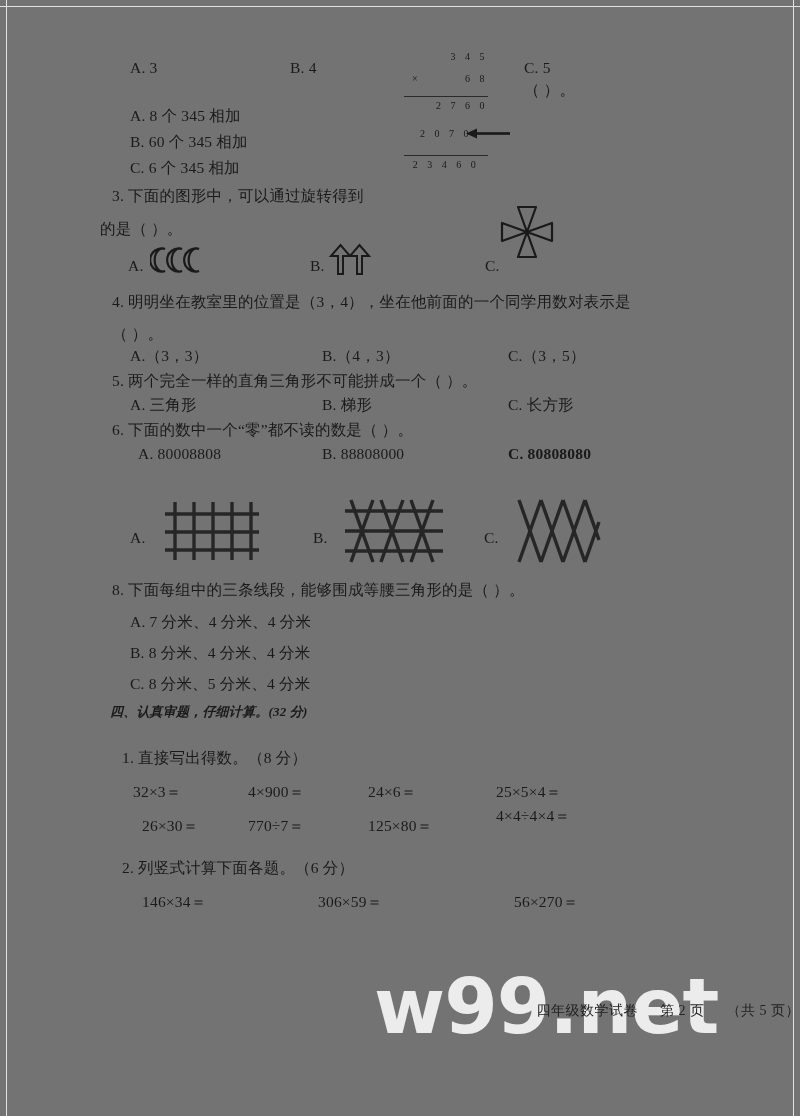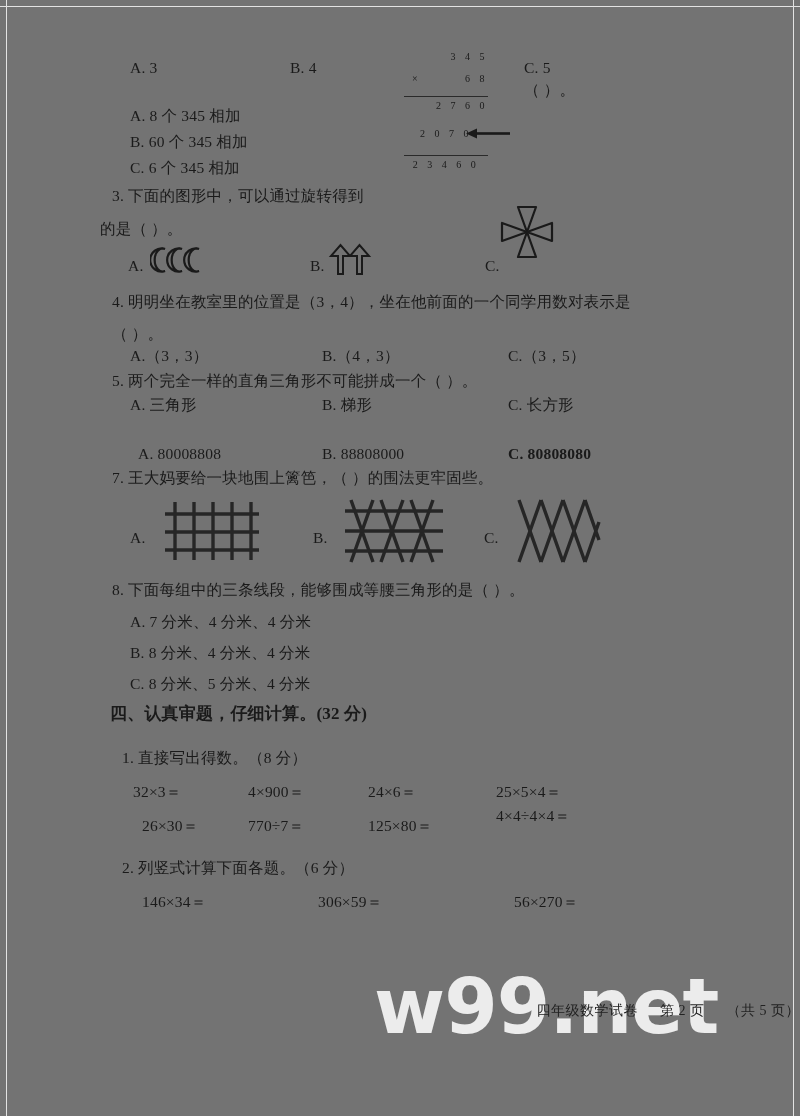--- a/index.html
+++ b/index.html
@@ -41,21 +41,22 @@
   }
 
   .line {
     position: absolute;
     white-space: nowrap;
     font-size: 15.5px;
     line-height: 1;
   }
   .bold {
     font-weight: bold;
-    font-size: 17px;
+    font-size: 13px;
+    font-style: italic;
   }
 
   
   .vmult {
     position: absolute;
     left: 404px;
     top: 52px;
     font-size: 10px;
     line-height: 1.0;
     letter-spacing: 3.5px;
@@ -185,25 +186,25 @@
     <div class="line cn" style="left:112px; top:326px;">（      ）。</div>
     <div class="line cn" style="left:130px; top:348px;">A.（3，3）</div>
     <div class="line cn" style="left:322px; top:348px;">B.（4，3）</div>
     <div class="line cn" style="left:508px; top:348px;">C.（3，5）</div>
 
     <div class="line cn" style="left:112px; top:373px;">5. 两个完全一样的直角三角形不可能拼成一个（      ）。</div>
     <div class="line cn" style="left:130px; top:397px;">A. 三角形</div>
     <div class="line cn" style="left:322px; top:397px;">B. 梯形</div>
     <div class="line cn" style="left:508px; top:397px;">C. 长方形</div>
 
+    <div class="line cn" style="left:112px; top:422px;">6. 下面的数中一个“零”都不读的数是（      ）。</div>
     <div class="line cn" style="left:138px; top:446px;">A. 80008808</div>
     <div class="line cn" style="left:322px; top:446px;">B. 88808000</div>
     <div class="line cn" style="left:508px; top:446px;font-weight:bold;">C. 80808080</div>
 
-    <div class="line cn" style="left:112px; top:470px;">7. 王大妈要给一块地围上篱笆，（      ）的围法更牢固些。</div>
 
     <div class="line cn" style="left:130px; top:530px;">A.</div>
     <svg class="fig" style="left:163px; top:500px;" width="98" height="62" viewBox="0 0 98 62">
       <g stroke="#262626" stroke-width="3.4">
         <line x1="12" y1="2" x2="12" y2="60"></line>
         <line x1="31" y1="2" x2="31" y2="60"></line>
         <line x1="50" y1="2" x2="50" y2="60"></line>
         <line x1="69" y1="2" x2="69" y2="60"></line>
         <line x1="88" y1="2" x2="88" y2="60"></line>
         <line x1="2" y1="14" x2="96" y2="14"></line>

